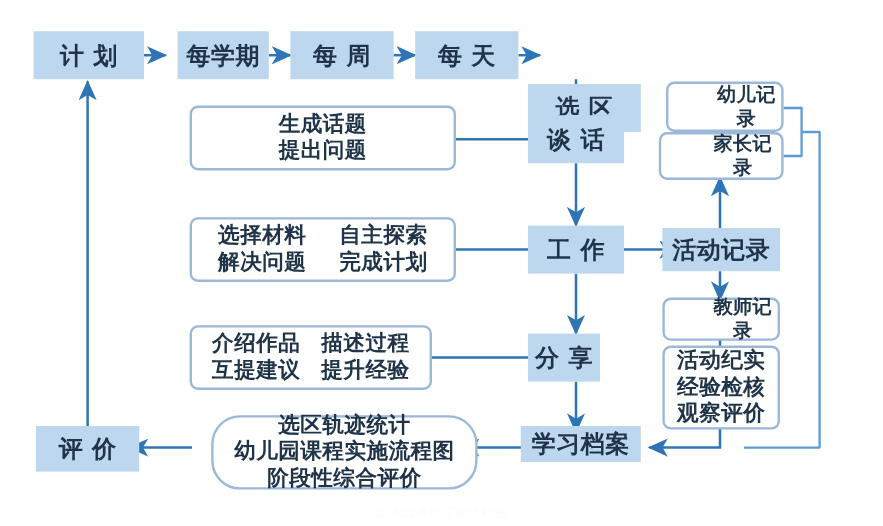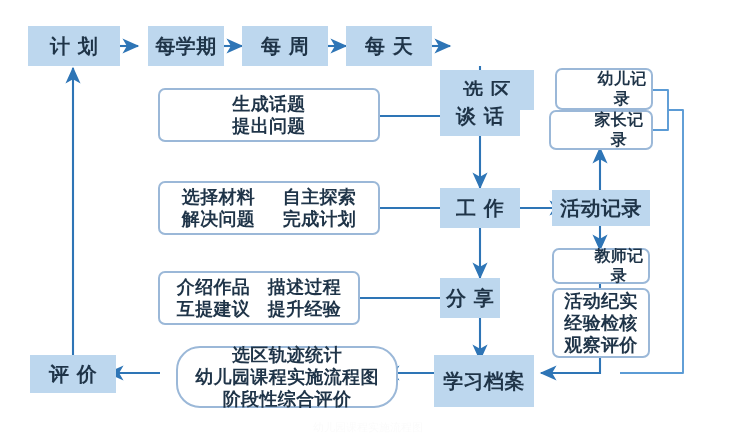--- a/index.html
+++ b/index.html
@@ -128,21 +128,21 @@
 
   <div class="node chip" style="left:440px;top:96px;width:80px;height:40px;">
     <span>谈 话</span>
   </div>
   <div class="node chip" style="left:440px;top:188px;width:80px;height:40px;">
     <span>工 作</span>
   </div>
   <div class="node chip" style="left:440px;top:278px;width:60px;height:40px;">
     <span>分 享</span>
   </div>
-  <div class="node chip" style="left:434px;top:355px;width:100px;height:52px;">
+  <div class="node chip" style="left:434px;top:355px;width:100px;height:30px;">
     <span>学习档案</span>
   </div>
 
   <div class="node card" style="left:158px;top:88px;width:222px;height:54px;">
     <div class="two-col">
       <div class="col stackl">
         <span>生成话题</span>
         <span>提出问题</span>
       </div>
     </div>

